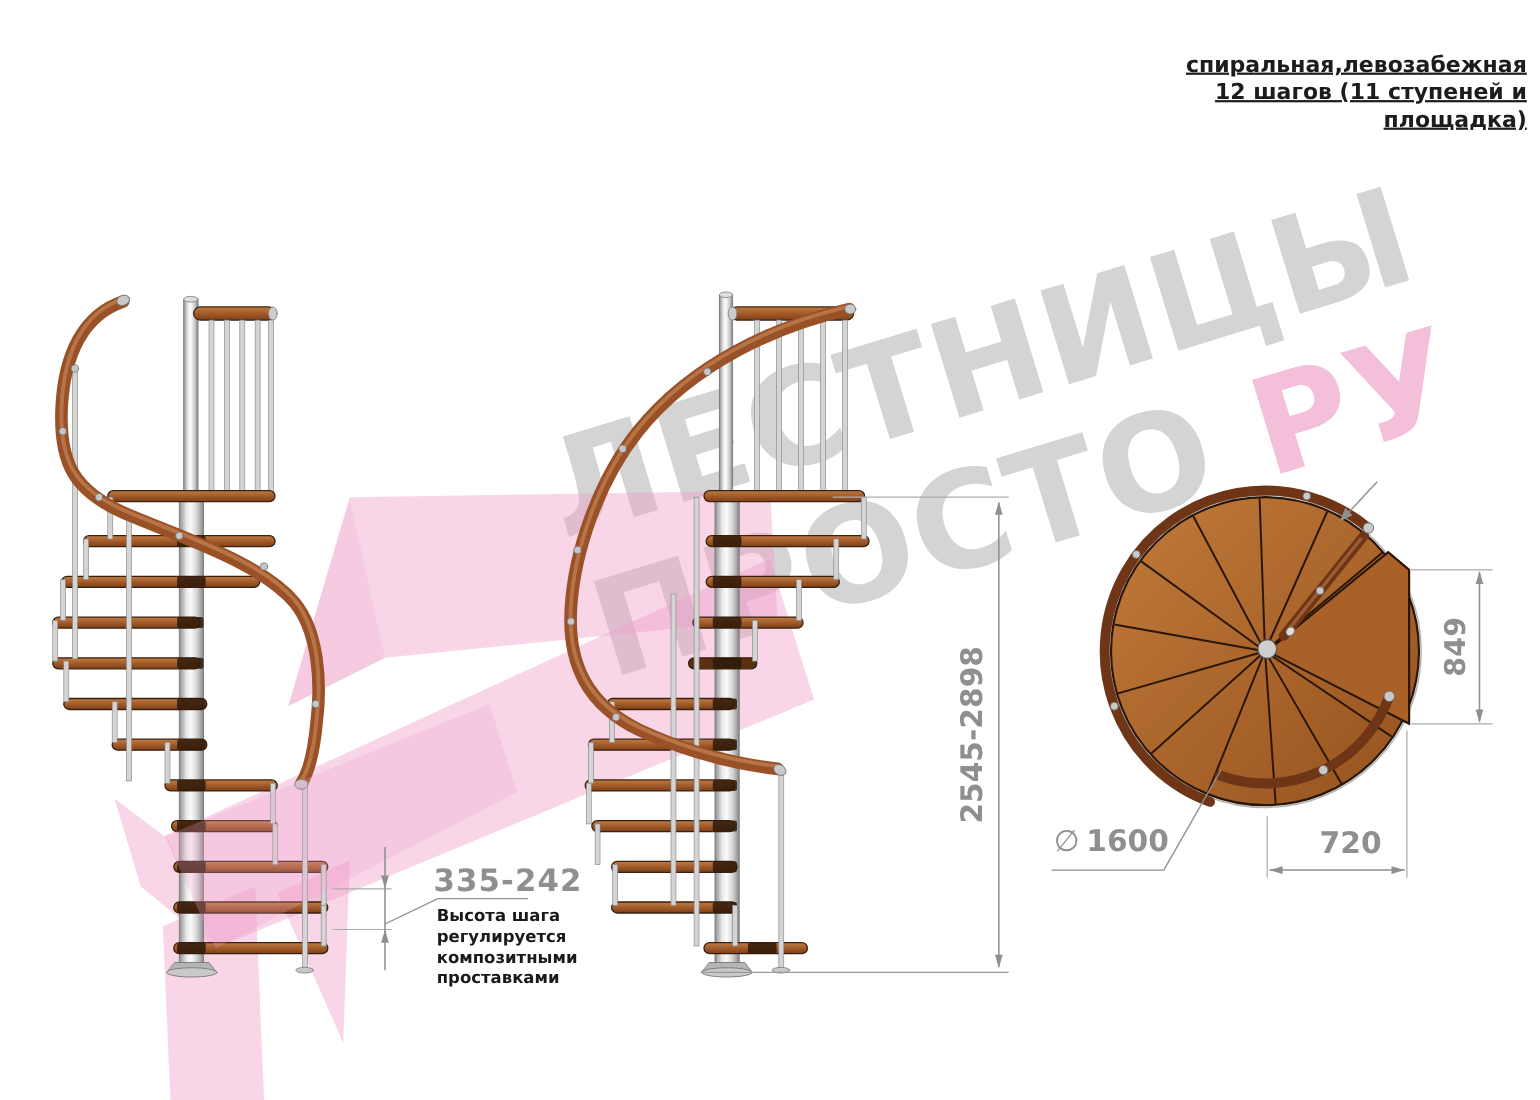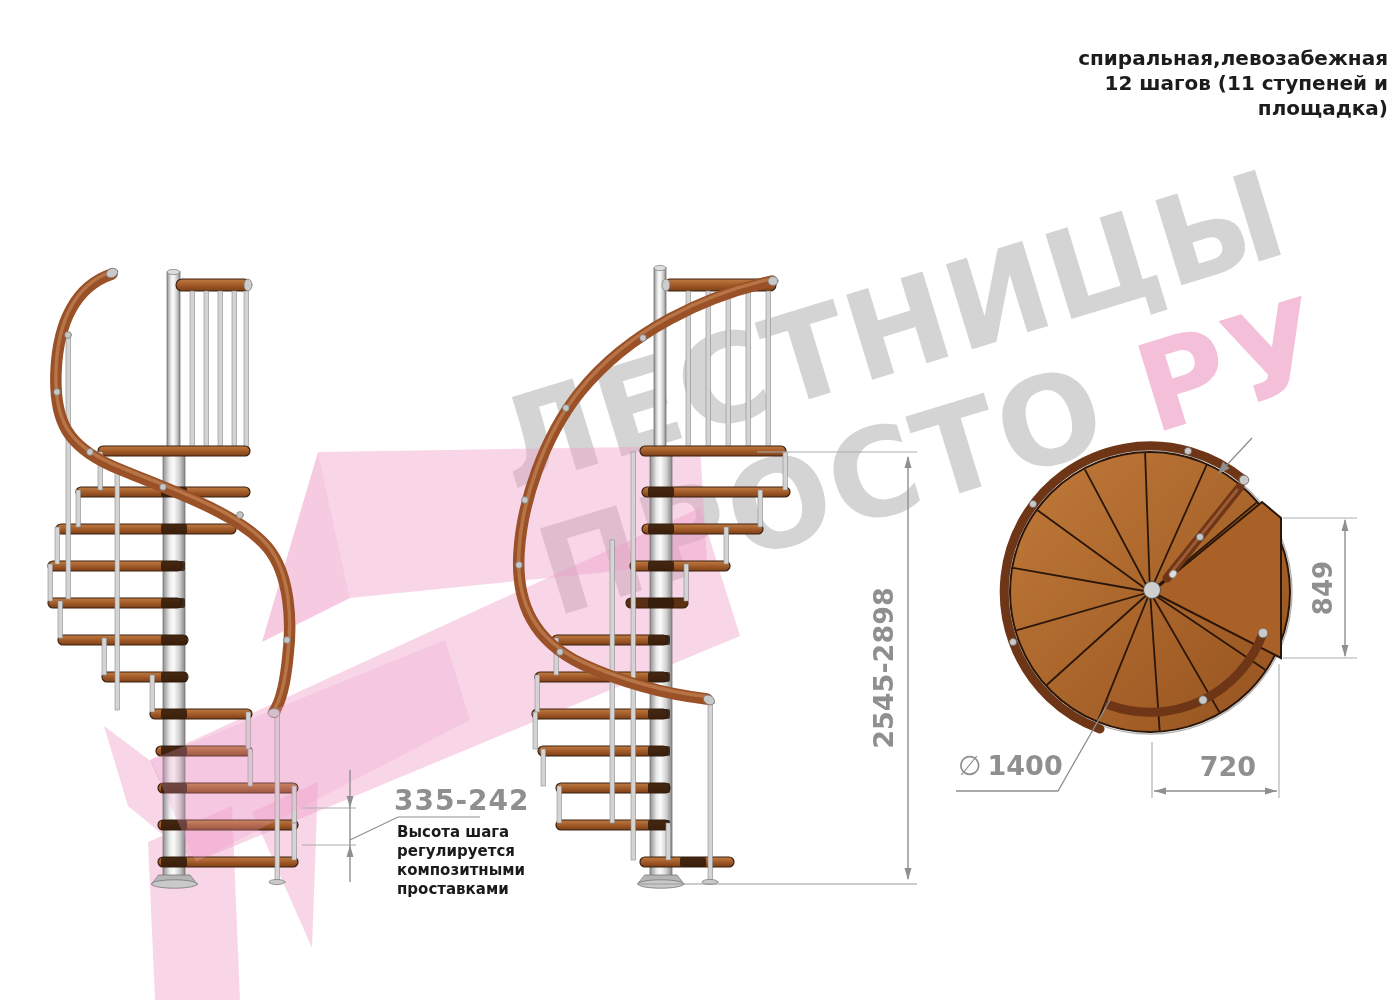--- a/index.html
+++ b/index.html
@@ -18,21 +18,21 @@
   .wm-front{z-index:6;color:transparent;}
   .wm .ru{margin-left:42px;}
   .wm-behind .ru{visibility:hidden;}
   .wm-front .ru{visibility:visible;color:#f0a6cb;opacity:.72;mix-blend-mode:multiply;}
   
   .canvas{position:absolute;left:0;top:0;z-index:3;}
   
   .hdr{
     position:absolute;top:46px;right:12px;width:360px;z-index:7;
     font-size:20px;line-height:25px;font-weight:600;color:#1c1c1c;
-    text-align:right;white-space:pre-line;
+    text-align:right;white-space:pre-line;text-decoration:underline;
   }
   .dim-big{position:absolute;z-index:7;font-weight:bold;color:#8f8f8f;}
   .lbl-step{left:394px;top:784px;font-size:28px;letter-spacing:1px;}
   .lbl-720{left:1178px;top:751px;width:78px;text-align:right;font-size:27px;}
   .lbl-dia{left:958px;top:750px;font-size:27px;}
   .lbl-dia .sym{font-weight:normal;margin-right:6px;}
   .note{
     position:absolute;left:397px;top:823px;z-index:7;width:160px;
     font-size:15px;line-height:19px;color:#1a1a1a;white-space:pre-line;font-weight:bold;
   }
@@ -310,14 +310,14 @@
 
 <div class="dim-big lbl-step">335-242</div>
 <div class="note">Высота шага
 регулируется
 композитными
 проставками</div>
 
 <div class="dim-big lbl-720">720</div>
 
 <div class="dim-big lbl-dia">
-  <span class="sym">∅</span><span>1400</span>
+  <span class="sym">∅</span><span>1600</span>
 </div>
 
 </body></html>

